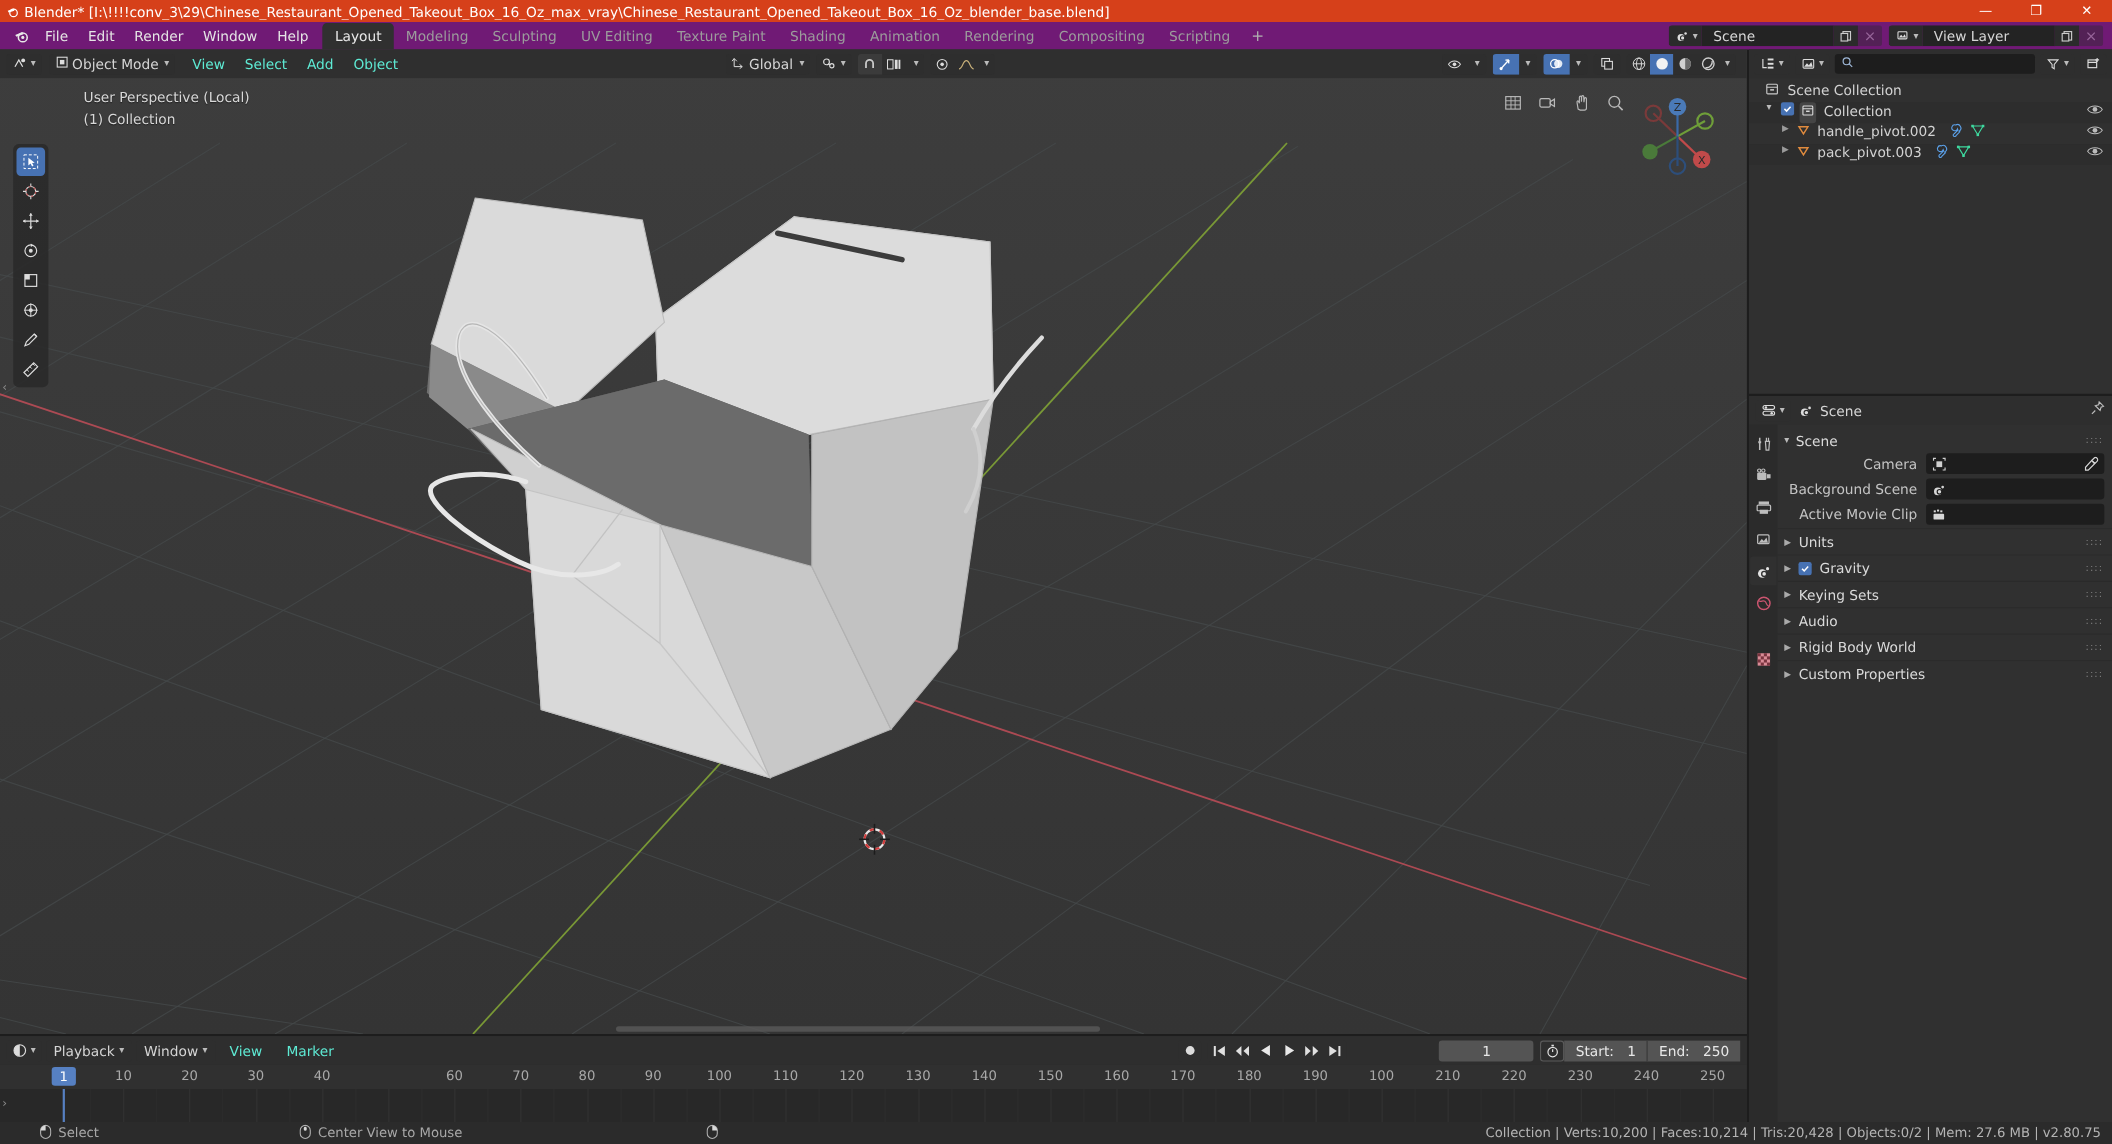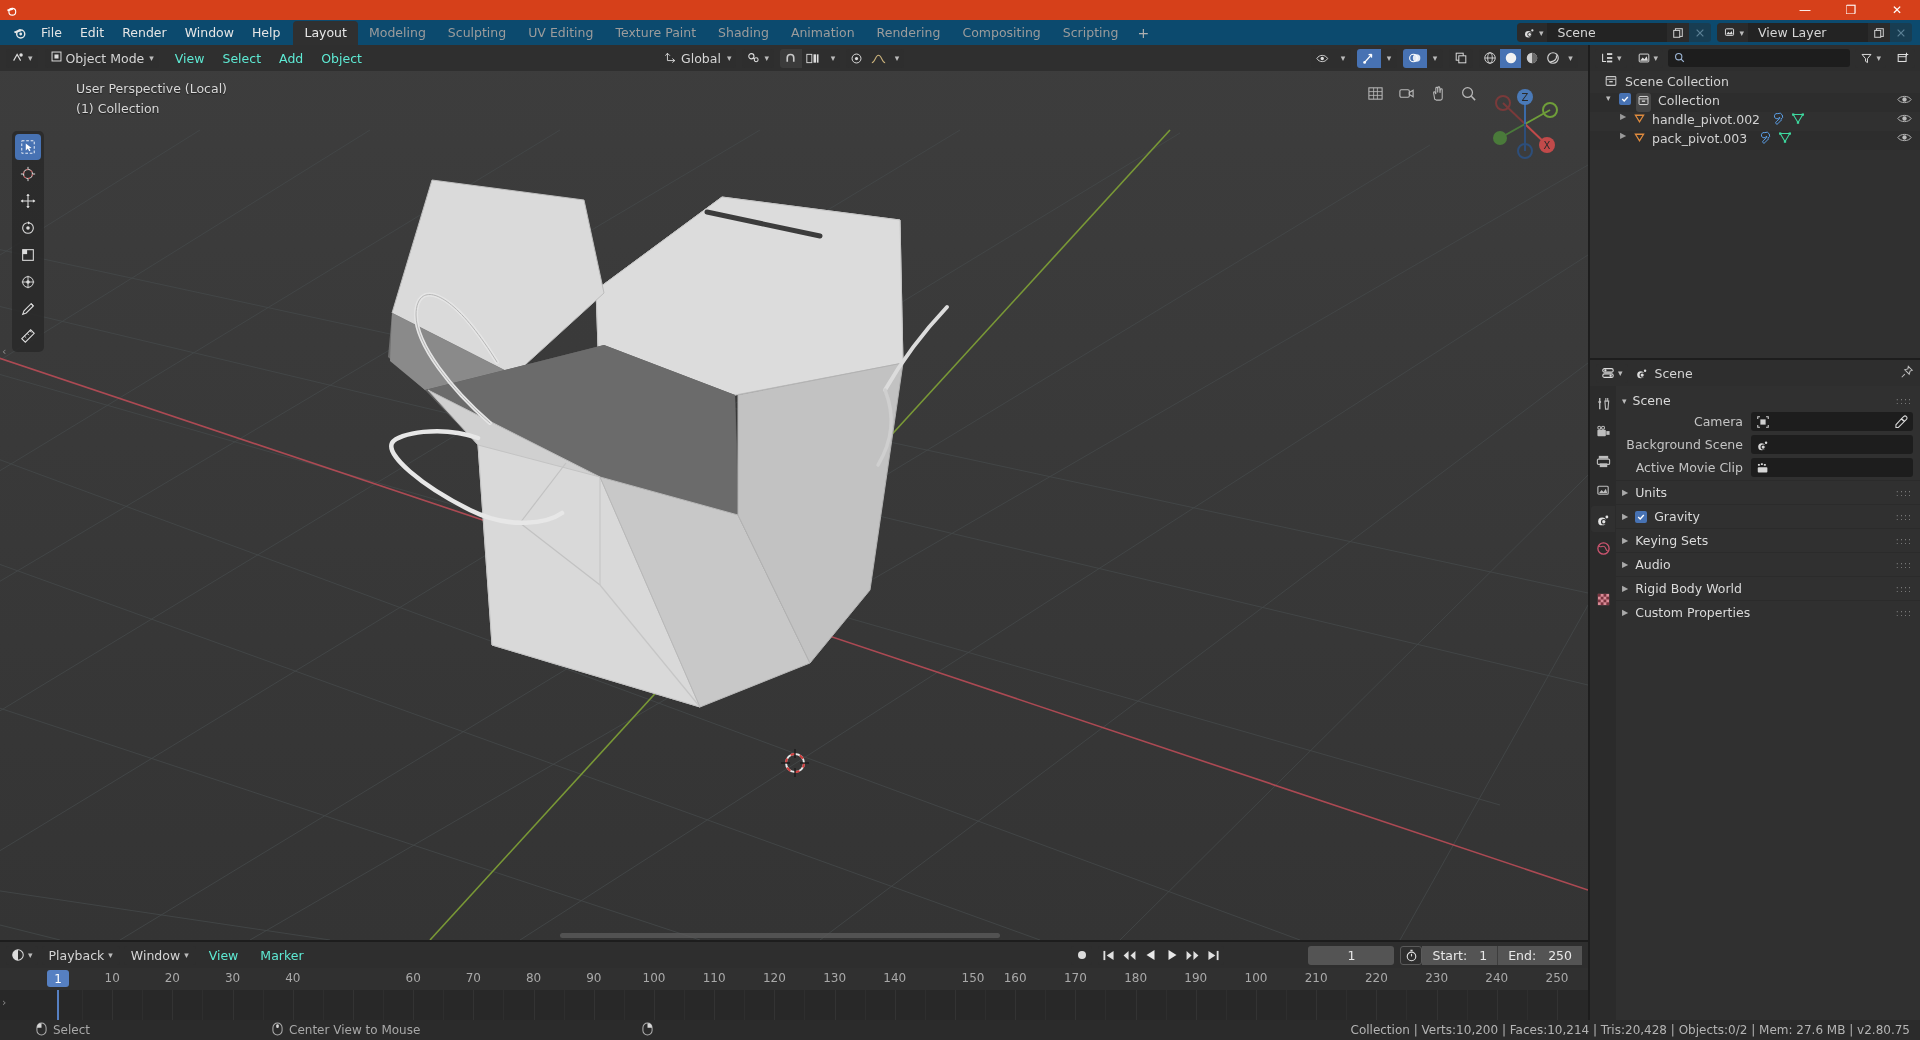--- a/index.html
+++ b/index.html
@@ -22,21 +22,21 @@
     color: #fff; font-size: 12.5px;
   }
   .titlebar .tb-icon { width: 22px; display: flex; align-items: center; justify-content: center; }
   .titlebar .tb-text { white-space: nowrap; overflow: hidden; }
   .tb-btns { margin-left: auto; display: flex; height: 20px; }
   .tb-btn { width: 46px; height: 20px; display: flex; align-items: center; justify-content: center; color: #fff; font-size: 12px; }
 
   
   .topbar {
     position: absolute; top: 20px; left: 0; width: 1920px; height: 25px;
-    background: #0c4a6e;
+    background: #701a75;
     display: flex; align-items: center; padding-left: 6px;
   }
   .blender-logo { width: 26px; display: flex; align-items: center; justify-content: center; }
   .menu-item {
     padding: 2px 9px; font-size: 12.5px; color: #e5e5e5; border-radius: 3px;
     line-height: 16px; white-space: nowrap;
   }
   .ws-tabs { display: flex; align-items: center; margin-left: 4px; height: 25px; }
   .ws-tab {
     padding: 4px 11px 5px; font-size: 12.5px; color: #9c9c9c;
@@ -217,20 +217,21 @@
 
 <div id="app">
 
   <div class="titlebar">
     <div class="tb-icon">
       <svg width="13" height="13" viewBox="0 0 16 16">
           <circle cx="9" cy="9.5" r="4.2" fill="none" stroke="#fff" stroke-width="1.4"></circle>
           <path d="M2.5 7 L9 4.5 L10 7 L3.5 9 Z" fill="#fff"></path>
         </svg>
     </div>
+    <div class="tb-text">Blender* [I:\!!!!conv_3\29\Chinese_Restaurant_Opened_Takeout_Box_16_Oz_max_vray\Chinese_Restaurant_Opened_Takeout_Box_16_Oz_blender_base.blend]</div>
     <div class="tb-btns">
       <div class="tb-btn">—</div>
       <div class="tb-btn">❐</div>
       <div class="tb-btn close">✕</div>
     </div>
   </div>
 
   <div class="topbar">
     <div class="blender-logo">
       <svg width="15" height="15" viewBox="0 0 16 16">
@@ -1062,21 +1063,21 @@
         <div class="tick-lbl" style="left: 352px; margin-top: 29px;">50</div>
         <div class="tick-lbl" style="left: 413.18px;">60</div>
         <div class="tick-lbl" style="left: 473.38px;">70</div>
         <div class="tick-lbl" style="left: 533.58px;">80</div>
         <div class="tick-lbl" style="left: 593.78px;">90</div>
         <div class="tick-lbl" style="left: 653.98px;">100</div>
         <div class="tick-lbl" style="left: 714.18px;">110</div>
         <div class="tick-lbl" style="left: 774.38px;">120</div>
         <div class="tick-lbl" style="left: 834.58px;">130</div>
         <div class="tick-lbl" style="left: 894.78px;">140</div>
-        <div class="tick-lbl" style="left: 954.98px; margin-left: 18px;">150</div>
+        <div class="tick-lbl" style="left: 954.98px;">150</div>
         <div class="tick-lbl" style="left: 1015.18px;">160</div>
         <div class="tick-lbl" style="left: 1075.38px;">170</div>
         <div class="tick-lbl" style="left: 1135.58px;">180</div>
         <div class="tick-lbl" style="left: 1195.78px;">190</div>
         <div class="tick-lbl" style="left: 1255.98px;">100</div>
         <div class="tick-lbl" style="left: 1316.18px;">210</div>
         <div class="tick-lbl" style="left: 1376.38px;">220</div>
         <div class="tick-lbl" style="left: 1436.58px;">230</div>
         <div class="tick-lbl" style="left: 1496.78px;">240</div>
         <div class="tick-lbl" style="left: 1556.98px;">250</div>

